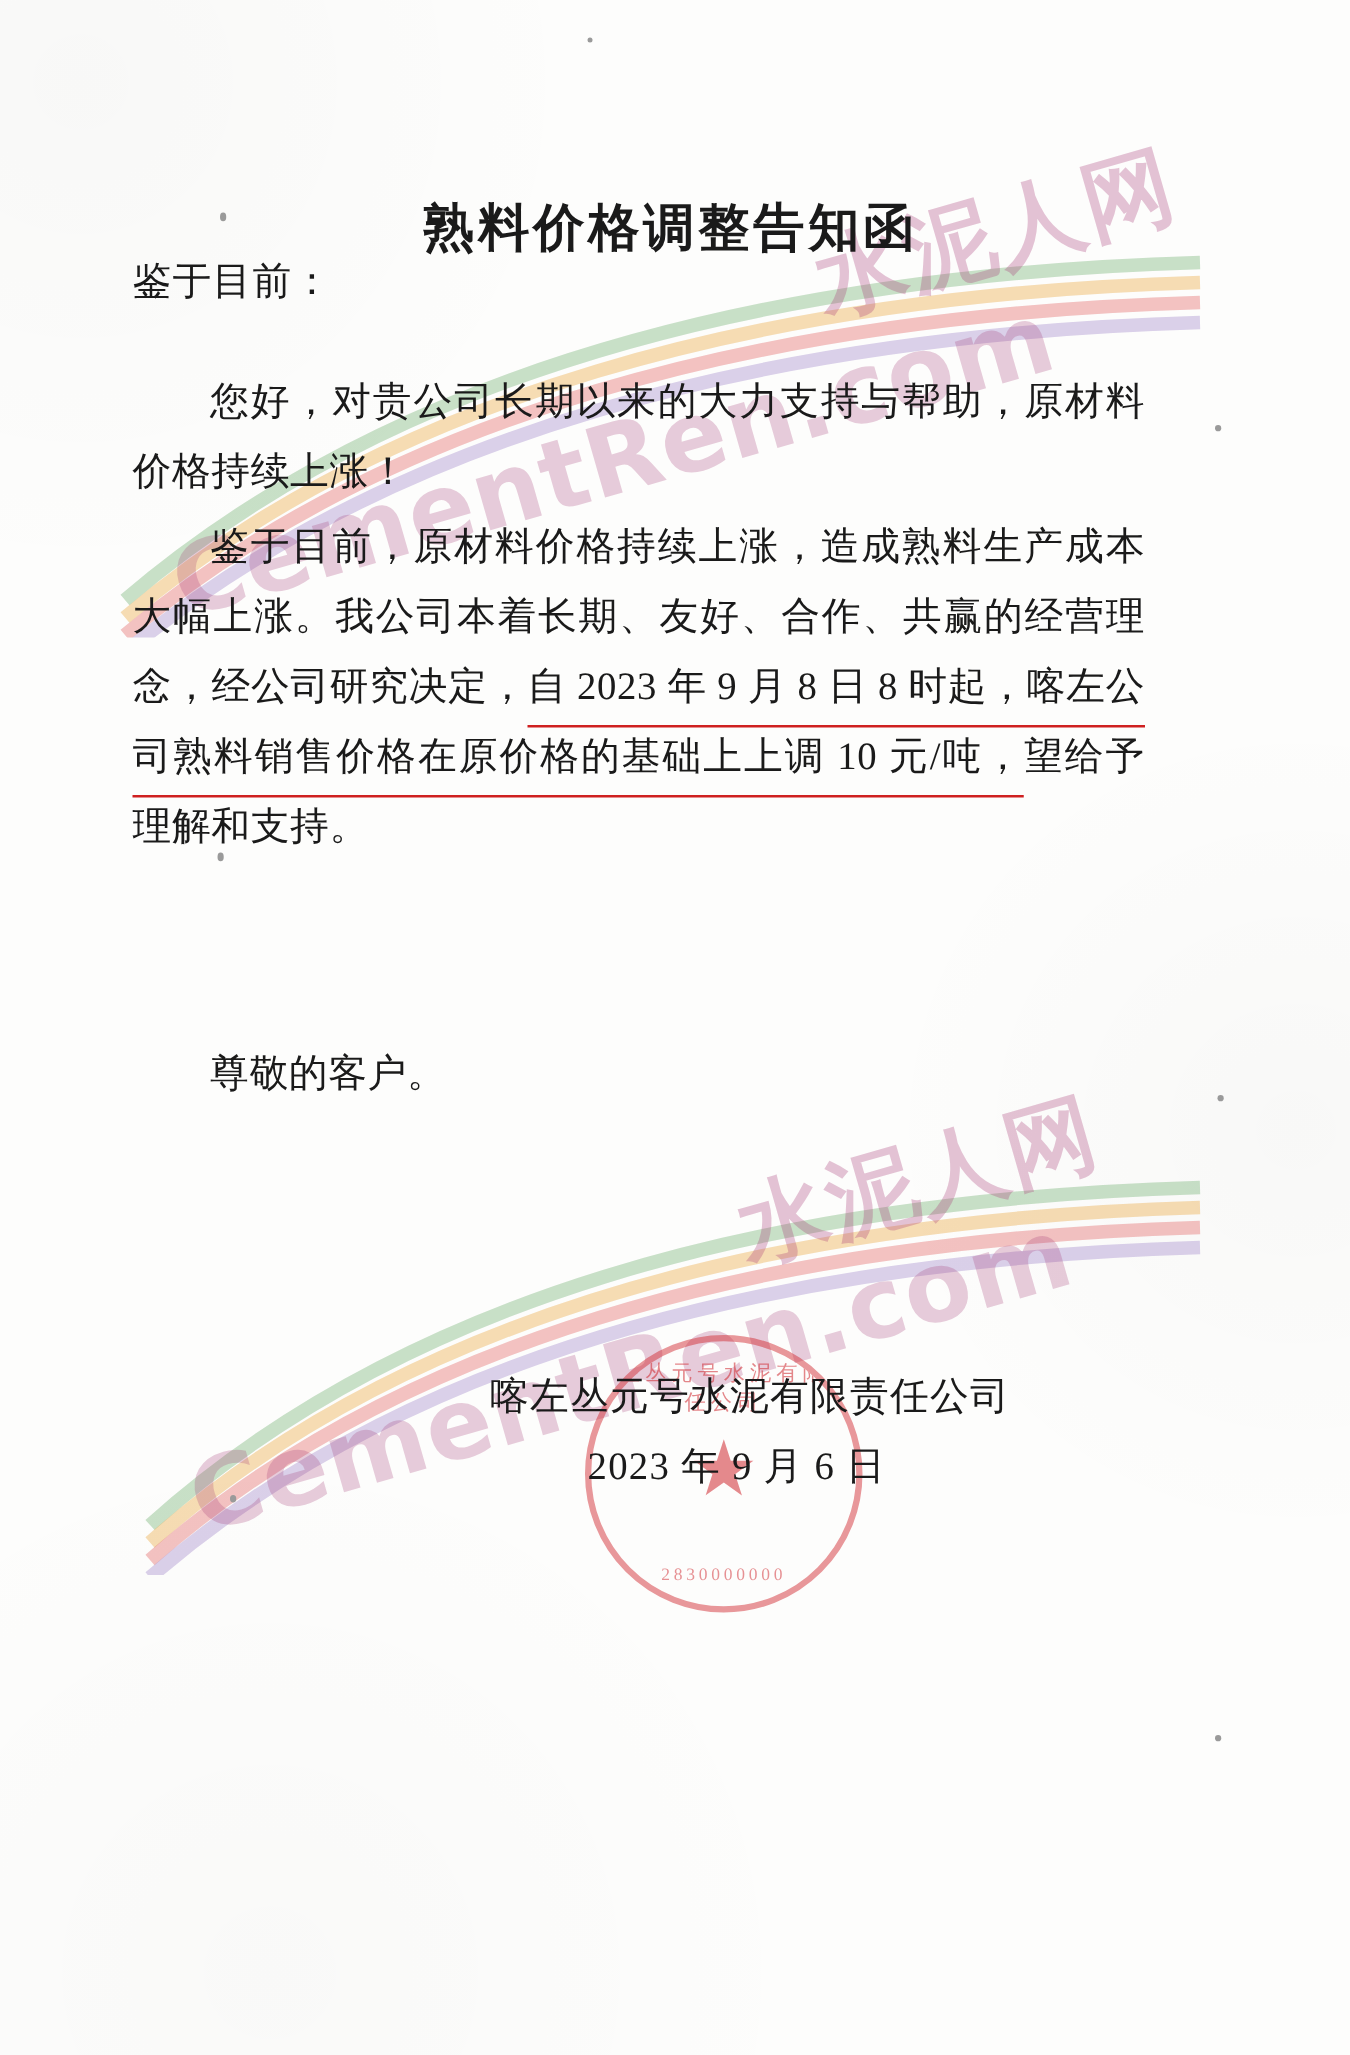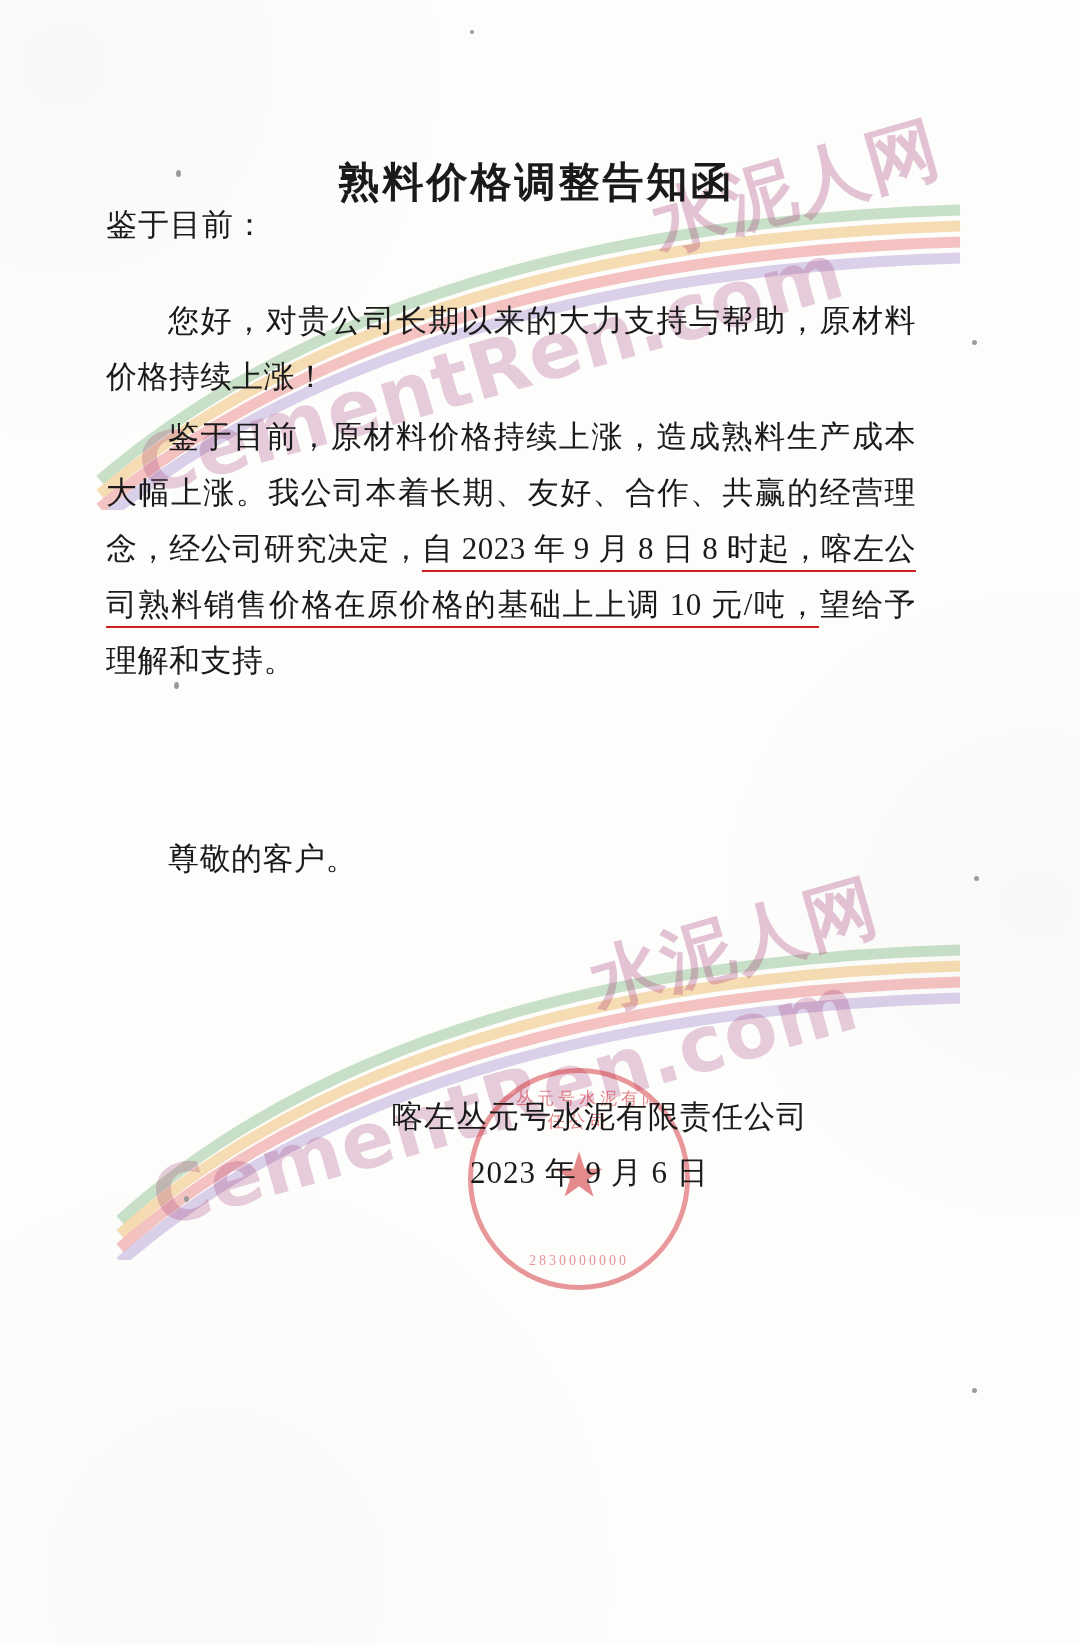--- a/index.html
+++ b/index.html
@@ -94,21 +94,21 @@
     text-align: justify;
     text-indent: 62px;
   }
   #para1 { top: 262px; }
   #para2 { top: 378px; }
   #para3 { top: 678px; }
   #para4 { top: 800px; }
 
   .underline-red {
     border-bottom: 2px solid #cf2020;
-    padding-bottom: 4px;
+    padding-bottom: 14px;
   }
 
   
   .sign-company {
     position: absolute;
     top: 1096px;
     left: 392px;
     font-size: 31px;
     letter-spacing: 1px;
   }

